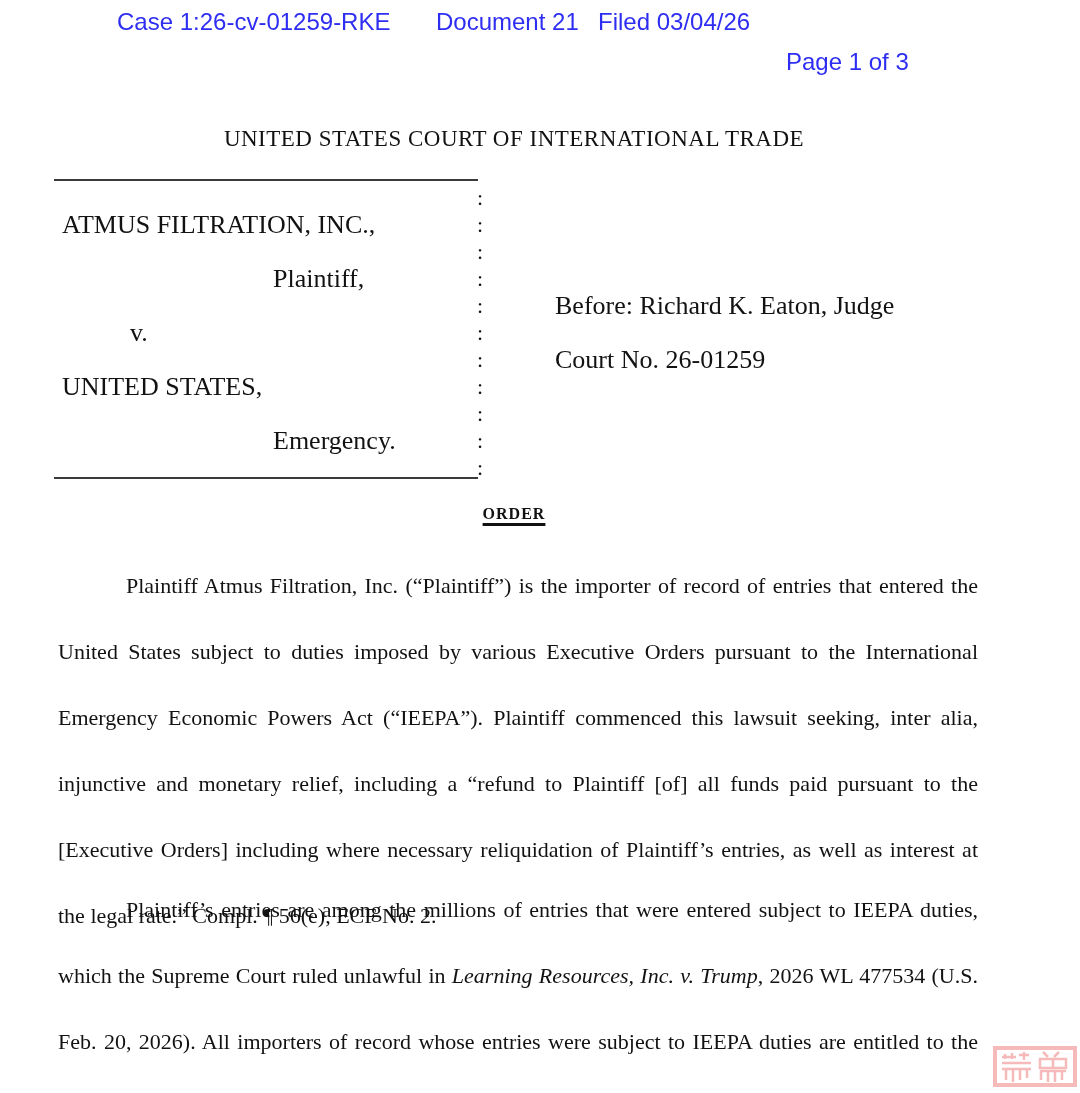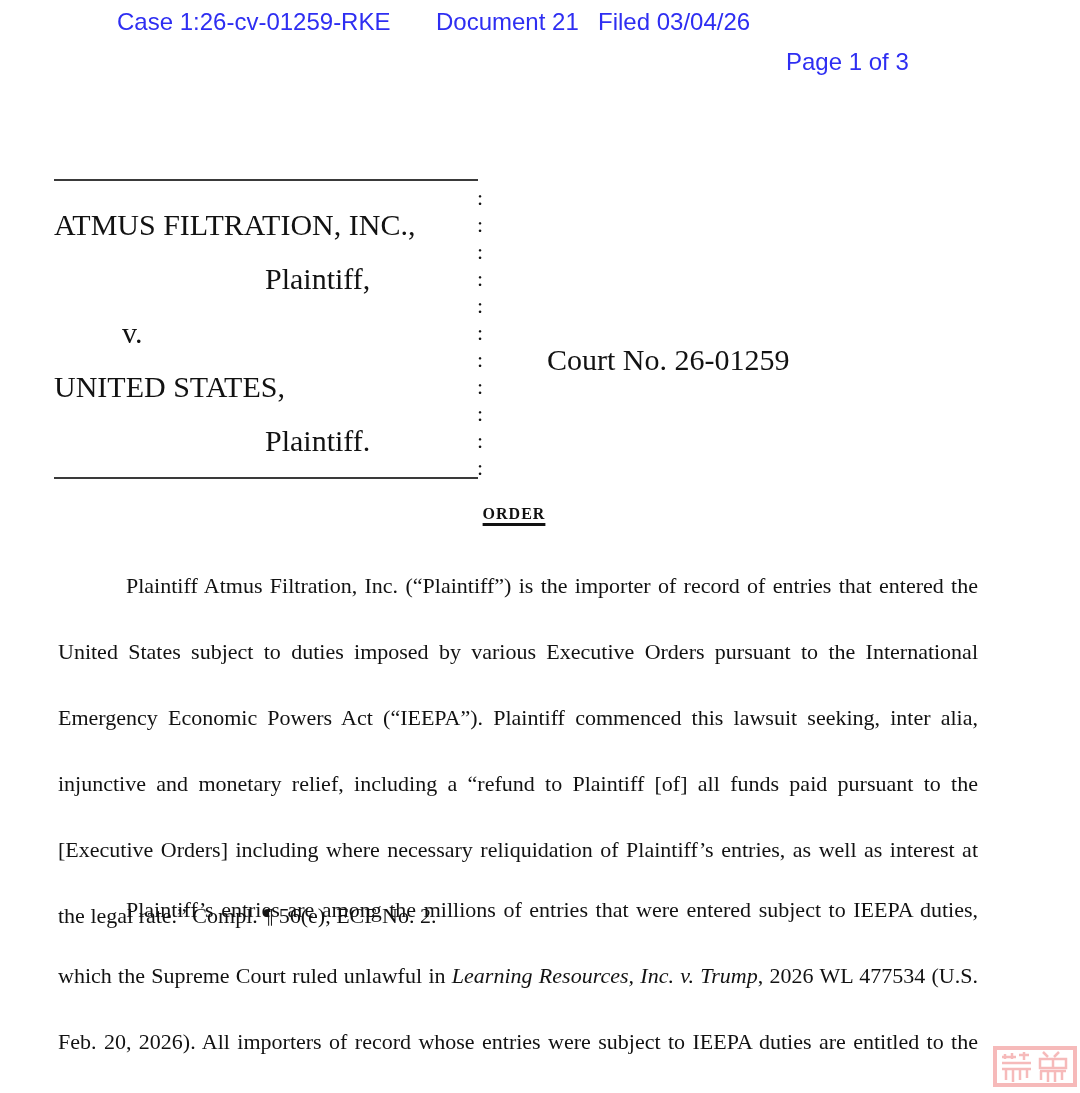--- a/index.html
+++ b/index.html
@@ -41,23 +41,24 @@
     left: 54px;
     width: 424px;
     height: 0;
     border-top: 2px solid #3a3a3a;
   }
   .rule-top { top: 179px; }
   .rule-bottom { top: 477px; }
 
   .cap-item {
     position: absolute;
-    font-size: 30px;
+    font-size: 26px;
     line-height: 27px;
     white-space: nowrap;
+    margin-left: 8px;
   }
   .cap-plaintiff-name { left: 54px;  top: 211px; }
   .cap-plaintiff-lbl  { left: 265px; top: 265px; }
   .cap-versus         { left: 122px; top: 319px; }
   .cap-defendant-name { left: 54px;  top: 373px; }
   .cap-defendant-lbl  { left: 265px; top: 427px; }
   .cap-before         { left: 547px; top: 292px; }
   .cap-courtno        { left: 547px; top: 346px; }
 
   .colon-col {
@@ -108,41 +109,43 @@
 
 <div class="page">
 
   <div class="ecf-header">
     <span class="h-case">Case 1:26-cv-01259-RKE</span>
     <span class="h-doc">Document 21</span>
     <span class="h-filed">Filed 03/04/26</span>
     <span class="h-page">Page 1 of 3</span>
   </div>
 
+  <div class="court-title">UNITED STATES COURT OF INTERNATIONAL TRADE</div>
 
   <div class="rule rule-top"></div>
 
   <div class="cap-item cap-plaintiff-name">ATMUS FILTRATION, INC.,</div>
   <div class="cap-item cap-plaintiff-lbl">Plaintiff,</div>
   <div class="cap-item cap-versus">v.</div>
   <div class="cap-item cap-defendant-name">UNITED STATES,</div>
-  <div class="cap-item cap-defendant-lbl">Plaintiff.</div>
+  <div class="cap-item cap-defendant-lbl">Emergency.</div>
 
   <div class="colon-col">:
 :
 :
 :
 :
 :
 :
 :
 :
 :
 :</div>
 
+  <div class="cap-item cap-before">Before: Richard K. Eaton, Judge</div>
   <div class="cap-item cap-courtno">Court No. 26-01259</div>
 
   <div class="rule rule-bottom"></div>
 
   <div class="order-heading">
     <span>ORDER</span>
   </div>
 
   <p class="para para-1">
     <span>Plaintiff Atmus Filtration, Inc. (“Plaintiff”) is the importer of record of entries that entered the United States subject to duties imposed by various Executive Orders pursuant to the International Emergency Economic Powers Act (“IEEPA”). Plaintiff commenced this lawsuit seeking, inter alia, injunctive and monetary relief, including a “refund to Plaintiff [of] all funds paid pursuant to the [Executive Orders] including where necessary reliquidation of Plaintiff’s entries, as well as interest at the legal rate.” Compl. ¶ 56(e), ECF No. 2.</span>

